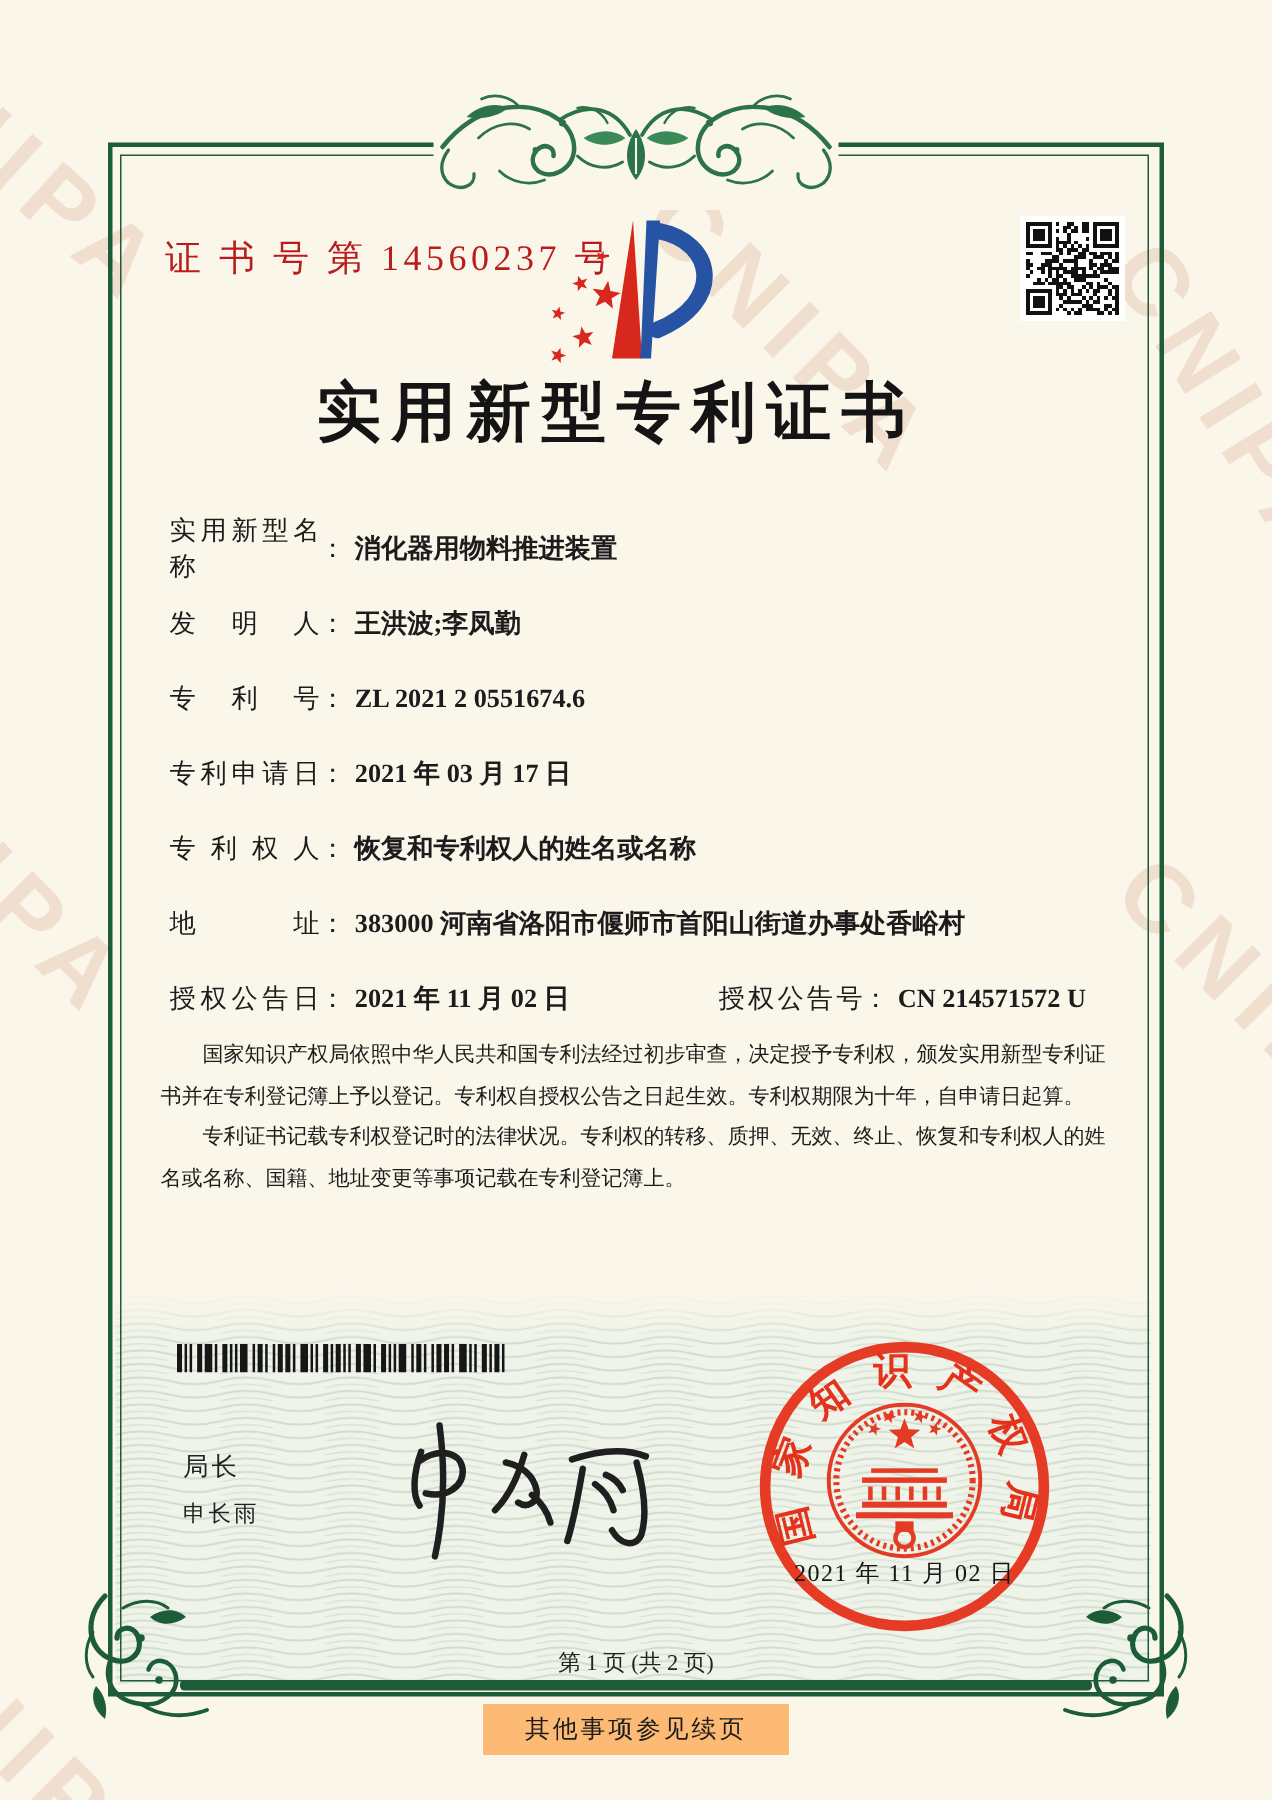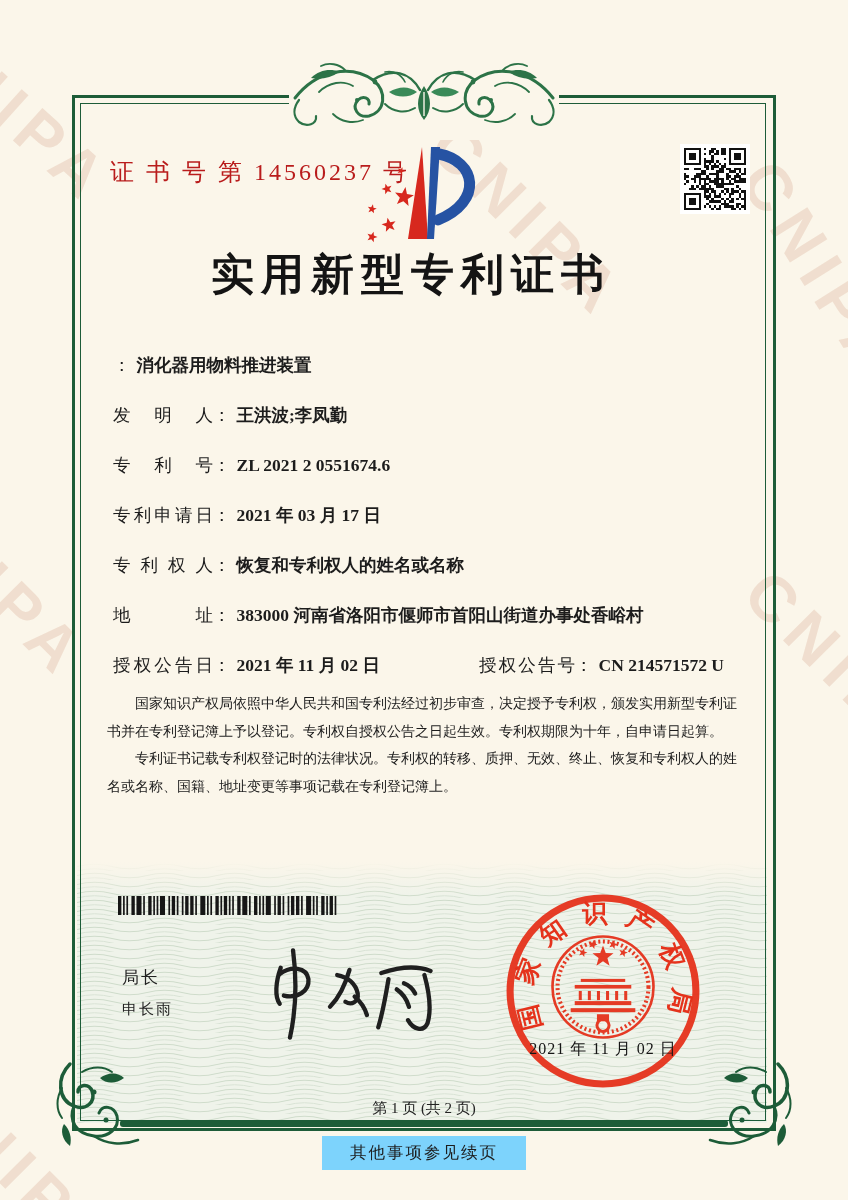--- a/index.html
+++ b/index.html
@@ -52,21 +52,21 @@
   
   .barcode{position:absolute;left:118px;top:896px;width:220px;height:19px;z-index:6;}
   .director-label{position:absolute;left:122px;top:966px;font-size:17px;color:#222;z-index:6;letter-spacing:2px;}
   .director-name{position:absolute;left:122px;top:1000px;font-size:15px;color:#222;z-index:6;letter-spacing:2px;}
   .signature{position:absolute;left:252px;top:944px;width:195px;height:100px;z-index:6;}
   .seal{position:absolute;left:502px;top:890px;width:202px;height:202px;z-index:6;}
   .seal-date{position:absolute;left:502px;top:1039px;width:202px;text-align:center;font-size:16px;
       color:#151515;letter-spacing:1px;z-index:7;}
   .page-footer{position:absolute;left:0;top:1099px;width:848px;text-align:center;font-size:15px;color:#222;z-index:6;}
   .cont-box{position:absolute;left:0;top:1136px;width:848px;text-align:center;z-index:6;}
-  .cont-box span{display:inline-block;background:#7dd3fc;padding:6px 28px;font-size:16.5px;
+  .cont-box span{display:inline-block;background:#fdba74;padding:6px 28px;font-size:16.5px;
       letter-spacing:2px;color:#1c1c1c;}
 </style>
 </head>
 <body>
 
 <div id="page">
 
   <div class="wm" style="left:-55px;top:0px;transform:rotate(42deg);">CNIPA</div>
   <div class="wm" style="left:468px;top:108px;transform:rotate(45deg);">CNIPA</div>
   <div class="wm" style="left:788px;top:148px;transform:rotate(58deg);">CNIPA</div>
@@ -413,20 +413,21 @@
         <rect x="6" y="14" width="1" height="1" fill="#111"></rect>
         <rect x="16" y="6" width="1" height="1" fill="#111"></rect>
         <rect x="6" y="16" width="1" height="1" fill="#111"></rect>
       </svg>
   </div>
 
   <div class="title">实用新型专利证书</div>
 
   <div class="fields">
     <div class="frow">
+      <span class="flabel">实用新型名称</span>
         <span class="fcolon">：</span>
       <span class="fvalue">消化器用物料推进装置</span>
     </div>
     <div class="frow">
       <span class="flabel">发明人</span>
         <span class="fcolon">：</span>
       <span class="fvalue">王洪波;李凤勤</span>
     </div>
     <div class="frow">
       <span class="flabel">专利号</span>

